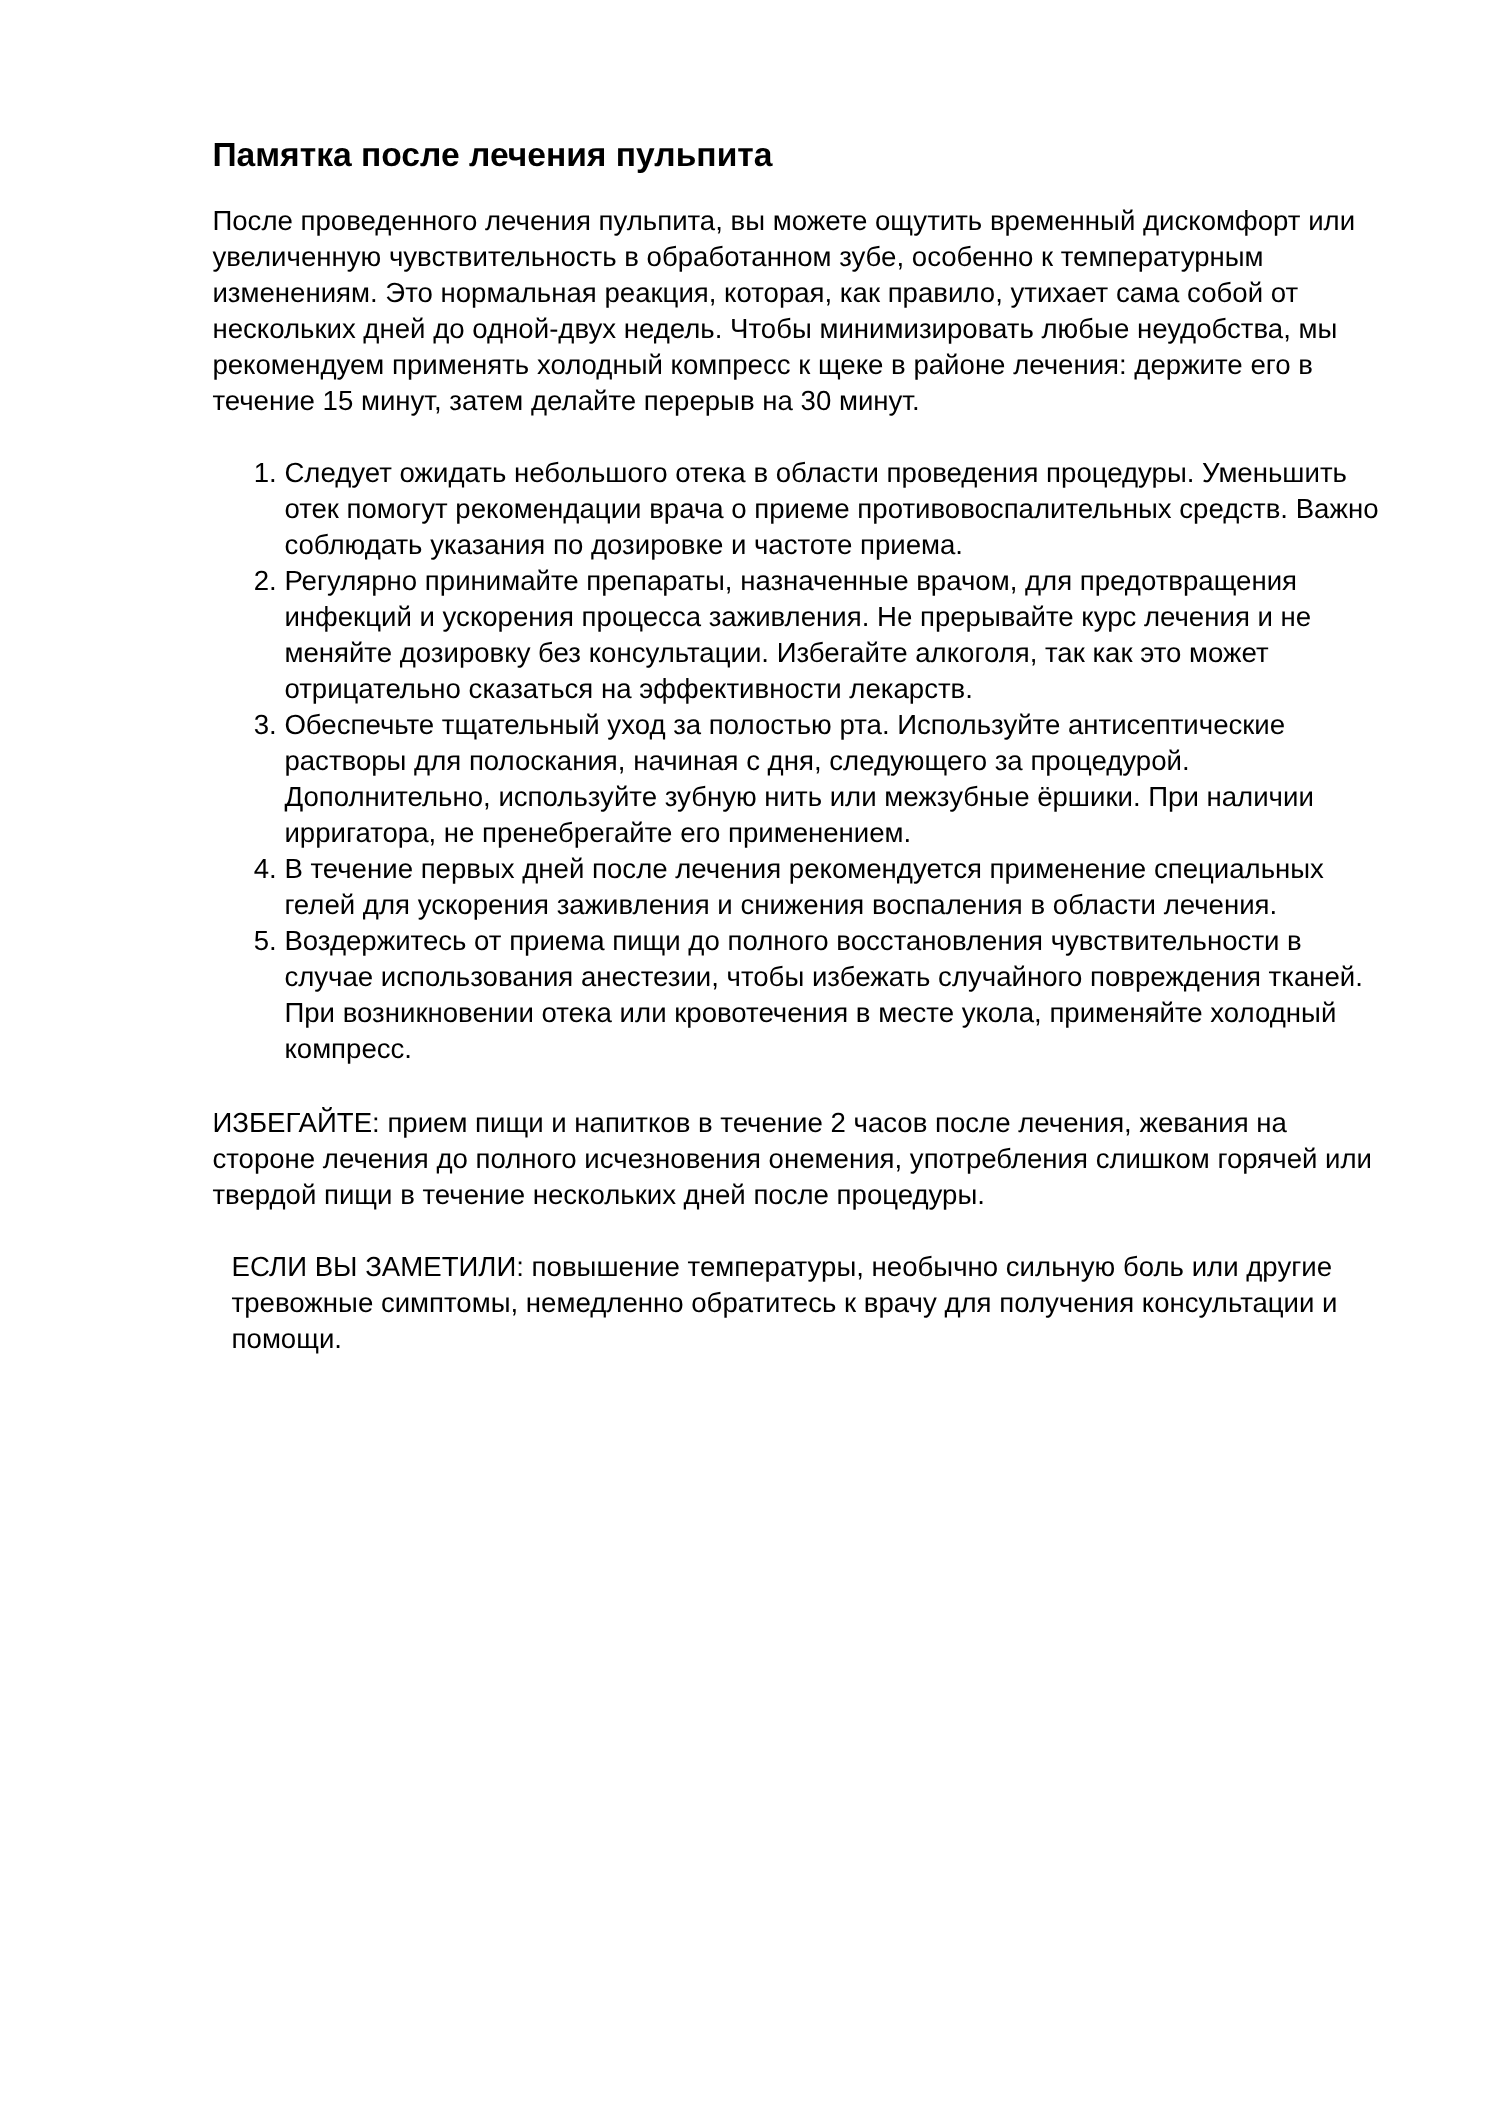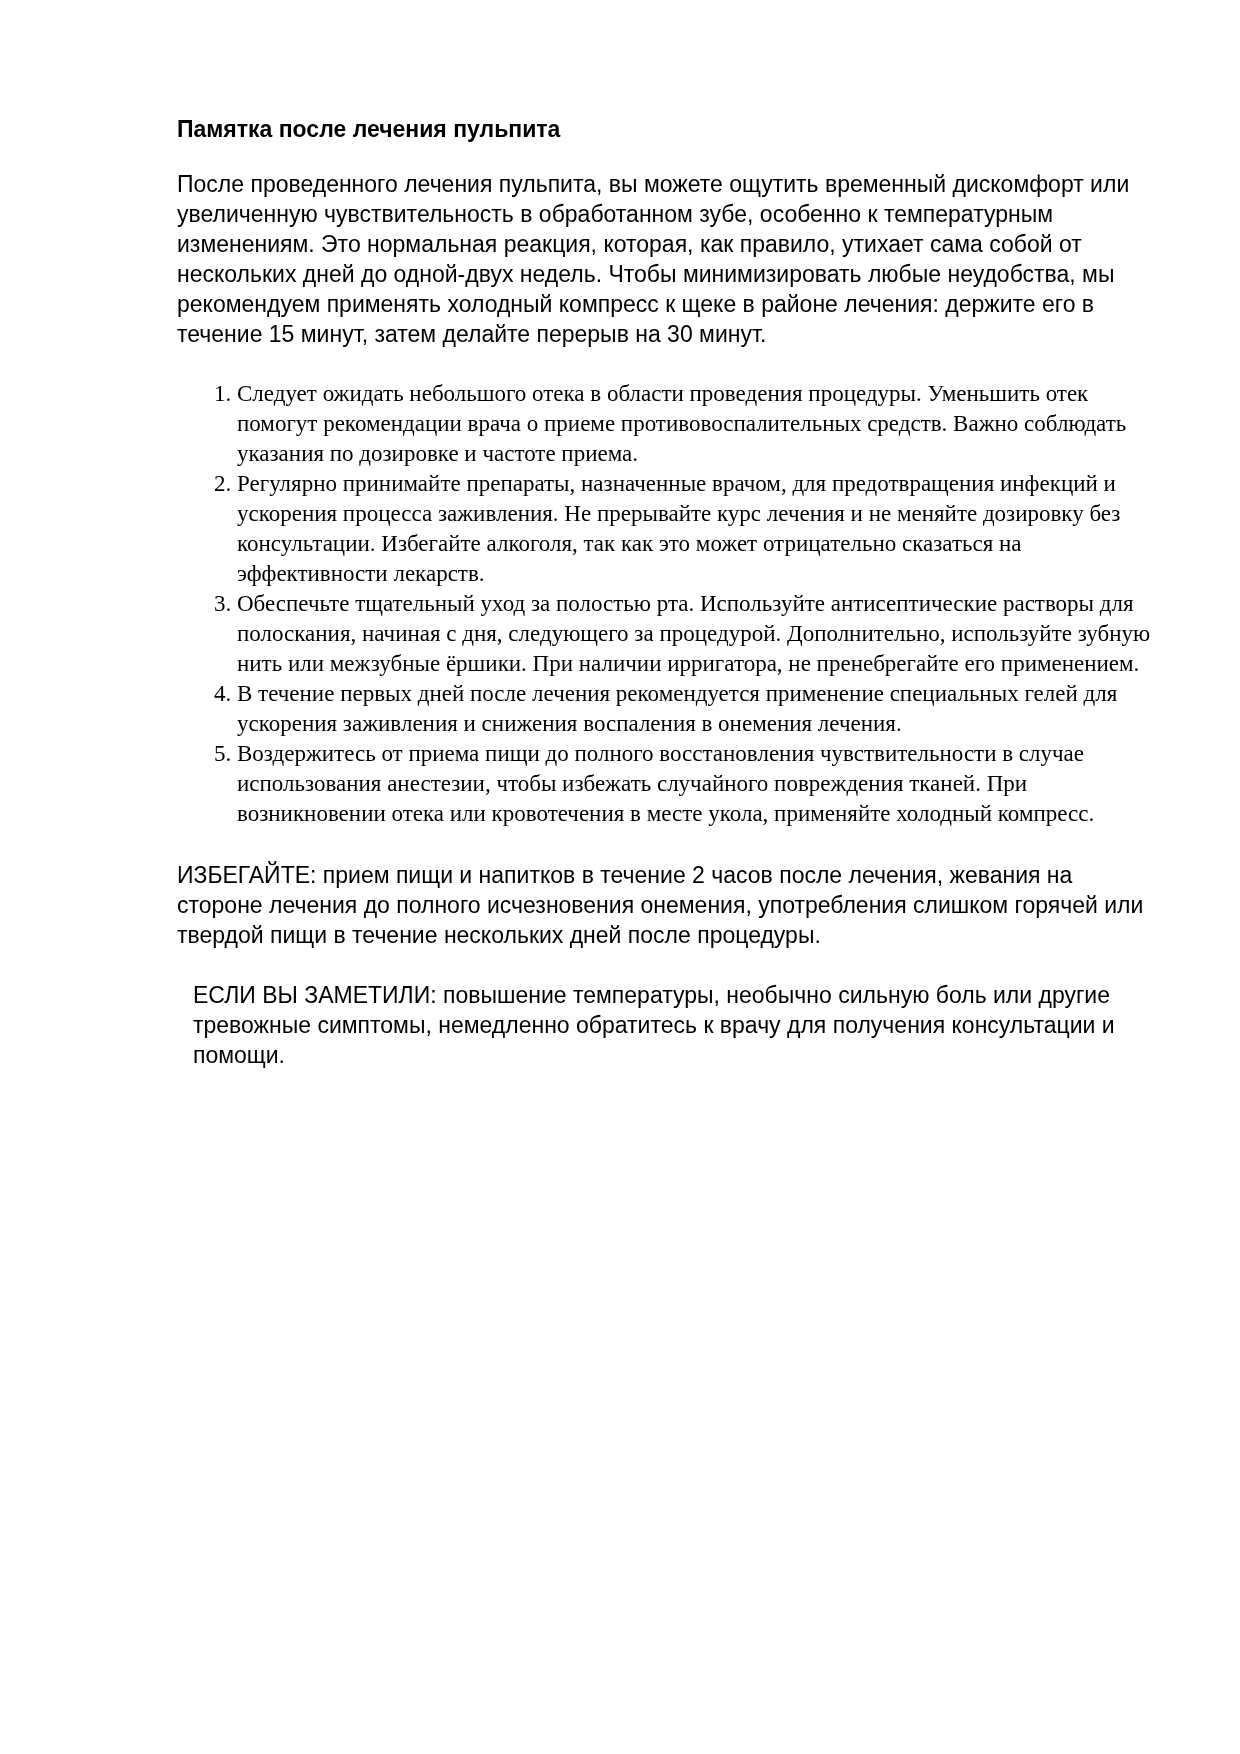--- a/index.html
+++ b/index.html
@@ -15,33 +15,32 @@
     margin: 0 auto;
     background: #ffffff;
     padding: 114px 88px 0 177px;
     font-family: "Liberation Sans", sans-serif;
     font-size: 23px;
     line-height: 30px;
     color: #000000;
     overflow: hidden;
   }
   .doc-title {
-    font-size: 23px;
+    font-size: 28px;
     line-height: 30px;
     font-weight: bold;
     margin: 0 0 25px 0;
   }
   .intro {
     margin: 0 0 30px 0;
   }
   ol.instructions {
     margin: 0;
     padding: 0 0 0 60px;
     list-style: decimal outside;
-    font-family: Liberation Serif, serif;
   }
   ol.instructions li {
     margin: 0;
     padding: 0;
   }
   .avoid {
     margin: 31px 0 30px 0;
   }
   .notice {
     margin: 16px;
@@ -53,21 +52,21 @@
 <div class="page">
 
   <h1 class="doc-title">Памятка после лечения пульпита</h1>
 
   <p class="intro">После проведенного лечения пульпита, вы можете ощутить временный дискомфорт или увеличенную чувствительность в обработанном зубе, особенно к температурным изменениям. Это нормальная реакция, которая, как правило, утихает сама собой от нескольких дней до одной-двух недель. Чтобы минимизировать любые неудобства, мы рекомендуем применять холодный компресс к щеке в районе лечения: держите его в течение 15 минут, затем делайте перерыв на 30 минут.</p>
 
   <ol class="instructions">
     <li>Следует ожидать небольшого отека в области проведения процедуры. Уменьшить отек помогут рекомендации врача о приеме противовоспалительных средств. Важно соблюдать указания по дозировке и частоте приема.</li>
     <li>Регулярно принимайте препараты, назначенные врачом, для предотвращения инфекций и ускорения процесса заживления. Не прерывайте курс лечения и не меняйте дозировку без консультации. Избегайте алкоголя, так как это может отрицательно сказаться на эффективности лекарств.</li>
     <li>Обеспечьте тщательный уход за полостью рта. Используйте антисептические растворы для полоскания, начиная с дня, следующего за процедурой. Дополнительно, используйте зубную нить или межзубные ёршики. При наличии ирригатора, не пренебрегайте его применением.</li>
-    <li>В течение первых дней после лечения рекомендуется применение специальных гелей для ускорения заживления и снижения воспаления в онемения лечения.</li>
+    <li>В течение первых дней после лечения рекомендуется применение специальных гелей для ускорения заживления и снижения воспаления в области лечения.</li>
     <li>Воздержитесь от приема пищи до полного восстановления чувствительности в случае использования анестезии, чтобы избежать случайного повреждения тканей. При возникновении отека или кровотечения в месте укола, применяйте холодный компресс.</li>
   </ol>
 
   <p class="avoid">ИЗБЕГАЙТЕ: прием пищи и напитков в течение 2 часов после лечения, жевания на стороне лечения до полного исчезновения онемения, употребления слишком горячей или твердой пищи в течение нескольких дней после процедуры.</p>
 
   <p class="notice">ЕСЛИ ВЫ ЗАМЕТИЛИ: повышение температуры, необычно сильную боль или другие тревожные симптомы, немедленно обратитесь к врачу для получения консультации и помощи.</p>
 
 </div>
 
 </body></html>

